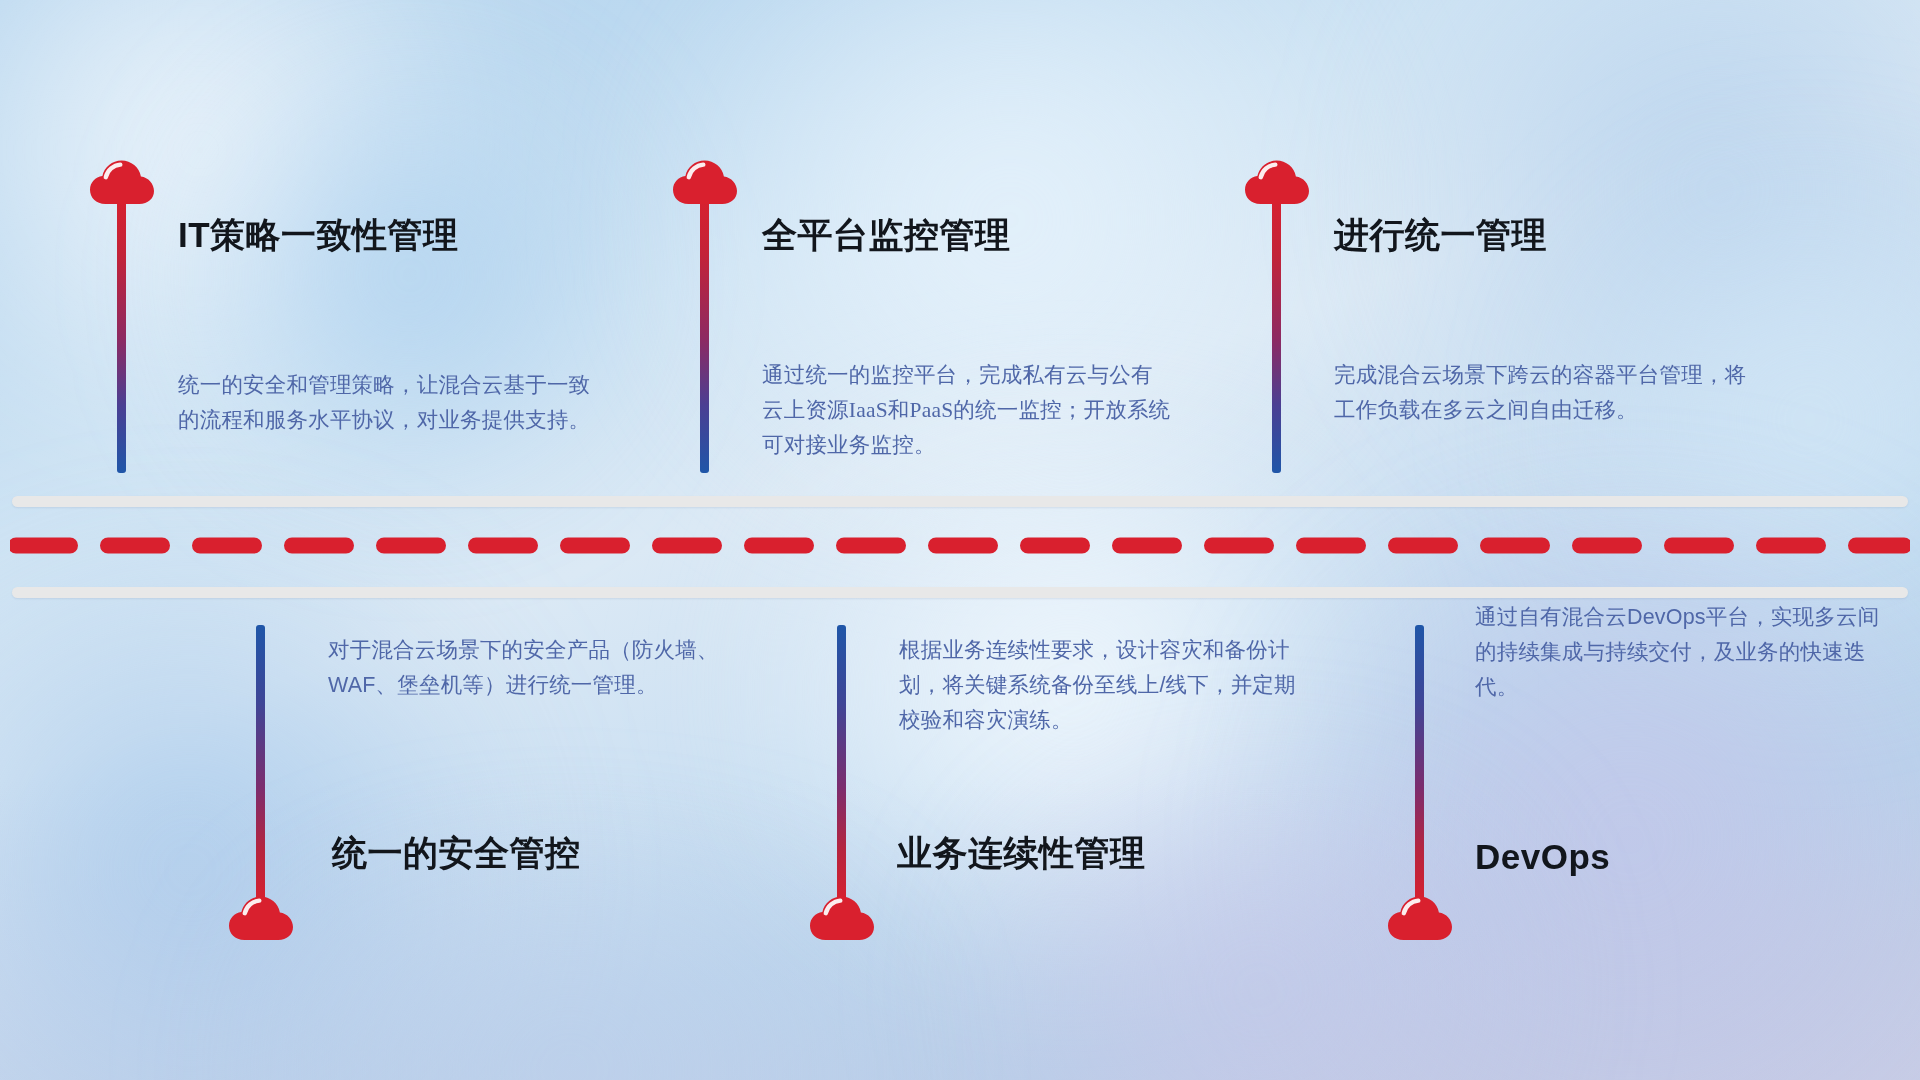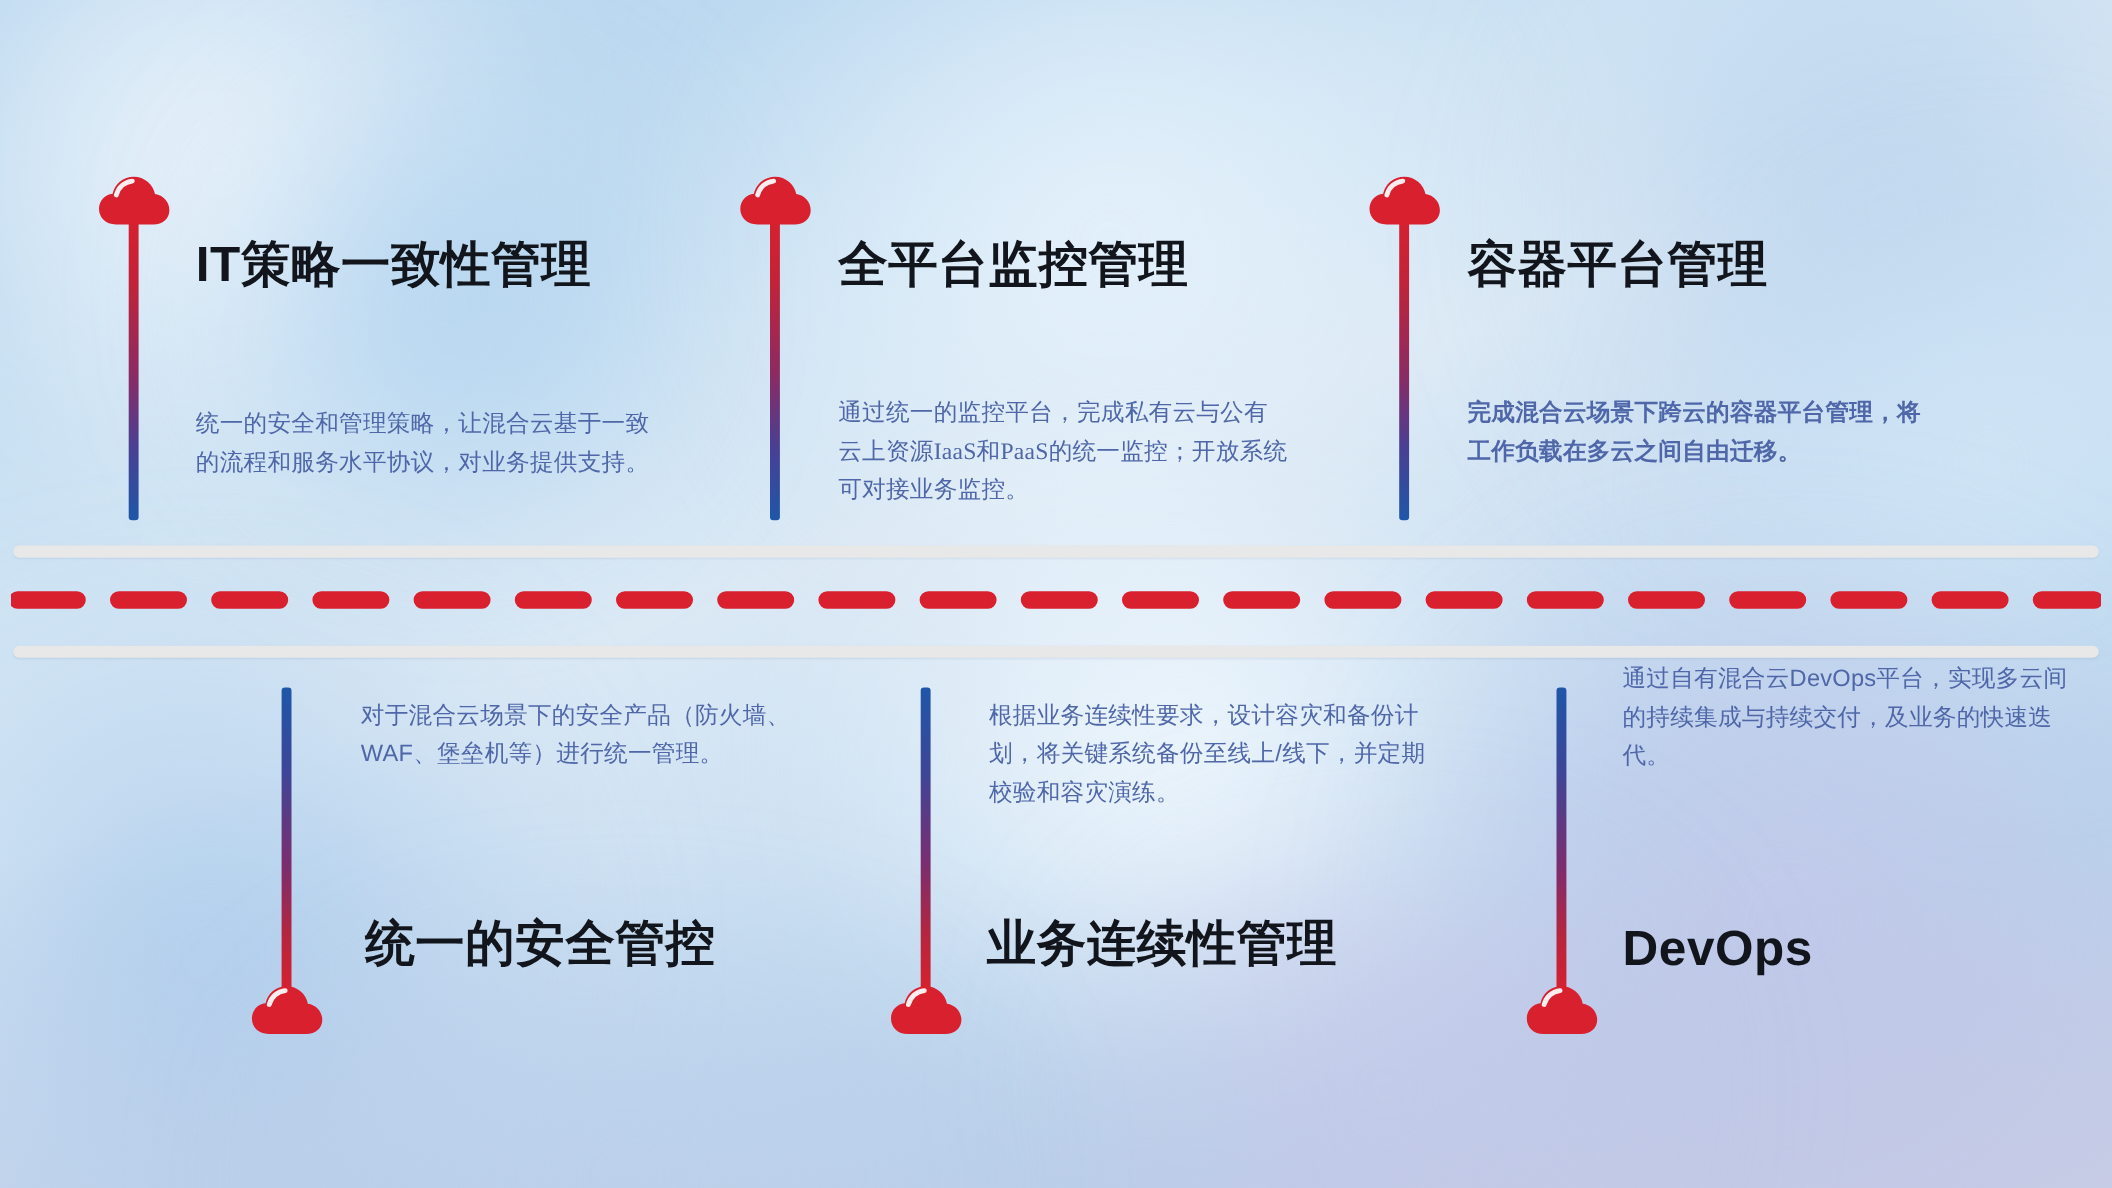--- a/index.html
+++ b/index.html
@@ -55,21 +55,21 @@
   
   .col{position:absolute;}
   .pin{position:absolute;}
   .pin-stem{position:absolute;width:9px;border-radius:3px;}
   .stem-down{background:linear-gradient(to bottom,#d9202e 0%,#c32338 22%,#8d2a62 52%,#4a3f93 76%,#1f56a8 100%);}
   .stem-up{background:linear-gradient(to bottom,#1f56a8 0%,#3f4596 28%,#7c2d6e 58%,#b5253f 80%,#d9202e 100%);}
   .cloud{position:absolute;width:68px;height:50px;}
   .cloud svg{display:block;}
 
   .title{
-    position:absolute;font-size:45px;font-weight:bold;color:#12161c;
+    position:absolute;font-size:35px;font-weight:bold;color:#12161c;
     letter-spacing:.5px;white-space:nowrap;line-height:1;
   }
   .body{
     position:absolute;font-size:21.5px;color:#4f67a8;
     line-height:1.62;letter-spacing:.2px;font-weight:400;
   }
 </style>
 </head>
 <body>
 
@@ -125,22 +125,22 @@
       <div class="pin-stem stem-down" style="left:1272px;top:193px;height:280px;"></div>
       <div class="cloud" style="left:1243px;top:157px;">
         <svg viewBox="0 0 68 50" width="68" height="50" aria-hidden="true">
           <path d="M17.5 47 C7.8 47 2 40.6 2 32.8 C2 25.6 7.4 19.8 14.4 19.1
                    C16.2 10.2 24.1 3.6 33.6 3.6 C43.2 3.6 51.2 10.4 52.9 19.4
                    C60.4 20.4 66 26.6 66 34.1 C66 41.7 59.9 47 51.3 47 Z" fill="#d9202e"></path>
           <path d="M17.8 20.2 C19.6 13.0 25.4 8.2 32.3 7.6" stroke="#ffffff" stroke-width="4.4" stroke-linecap="round" fill="none" opacity=".92"></path>
         </svg>
       </div>
     </div>
-    <div class="title" style="left:1334px;top:217px;">容器平台管理</div>
-    <div class="body" style="left:1334px;top:358px;width:430px;font-weight:bold;">完成混合云场景下跨云的容器平台管理，将工作负载在多云之间自由迁移。</div>
+    <div class="title" style="left:1334px;top:217px;">进行统一管理</div>
+    <div class="body" style="left:1334px;top:358px;width:430px;">完成混合云场景下跨云的容器平台管理，将工作负载在多云之间自由迁移。</div>
   </div>
 
   <div class="divider-band">
     <div class="rule rule-top"></div>
     <div class="dashed-line">
       <svg viewBox="0 0 1900 17" preserveAspectRatio="none" aria-hidden="true">
         <line x1="6" y1="8.5" x2="1894" y2="8.5" stroke="#d9202e" stroke-width="16" stroke-linecap="round" stroke-dasharray="54 38"></line>
       </svg>
     </div>
     <div class="rule rule-bottom"></div>

